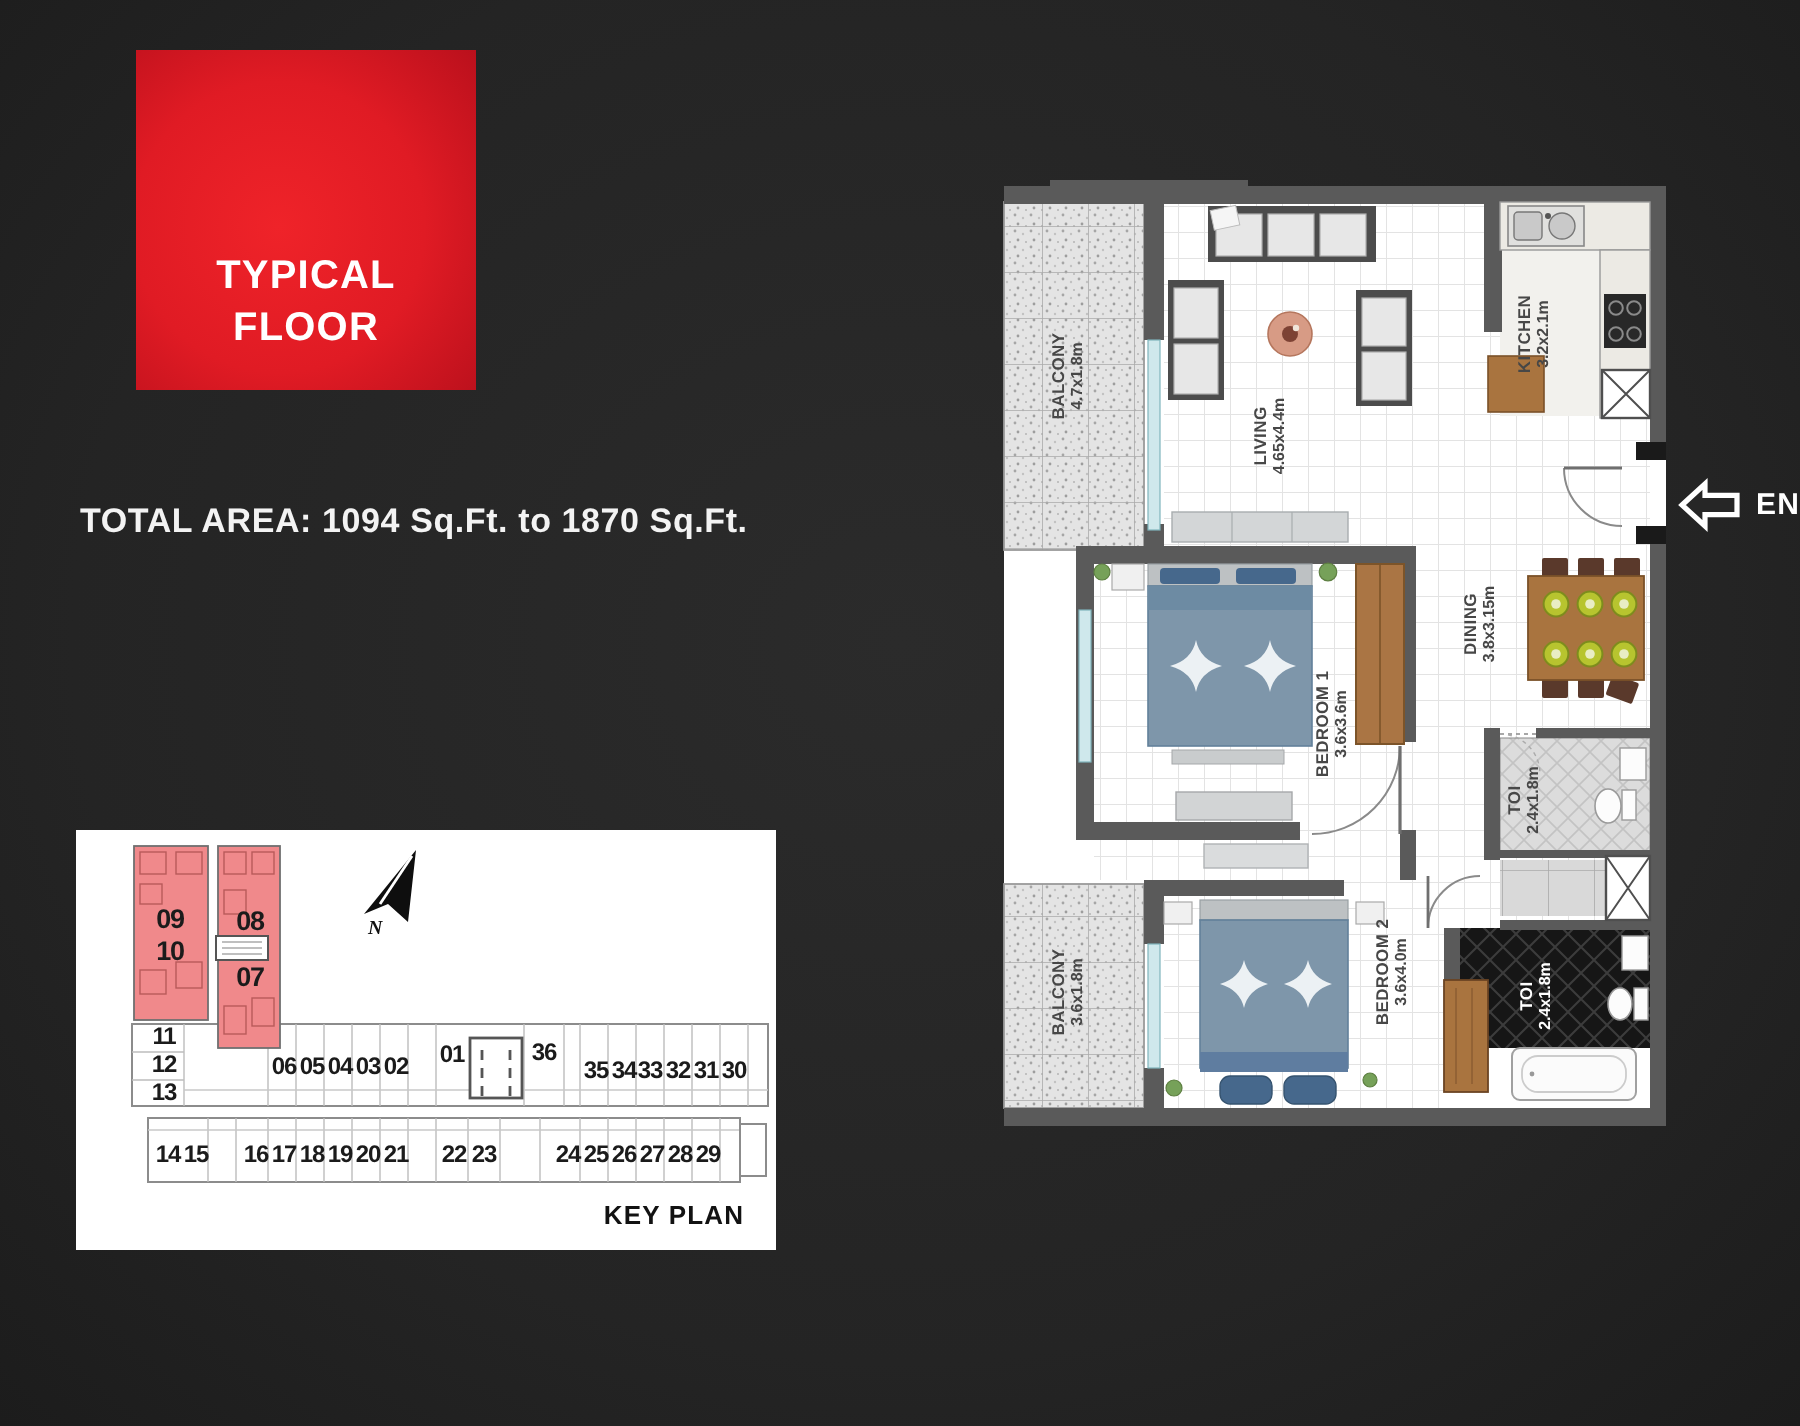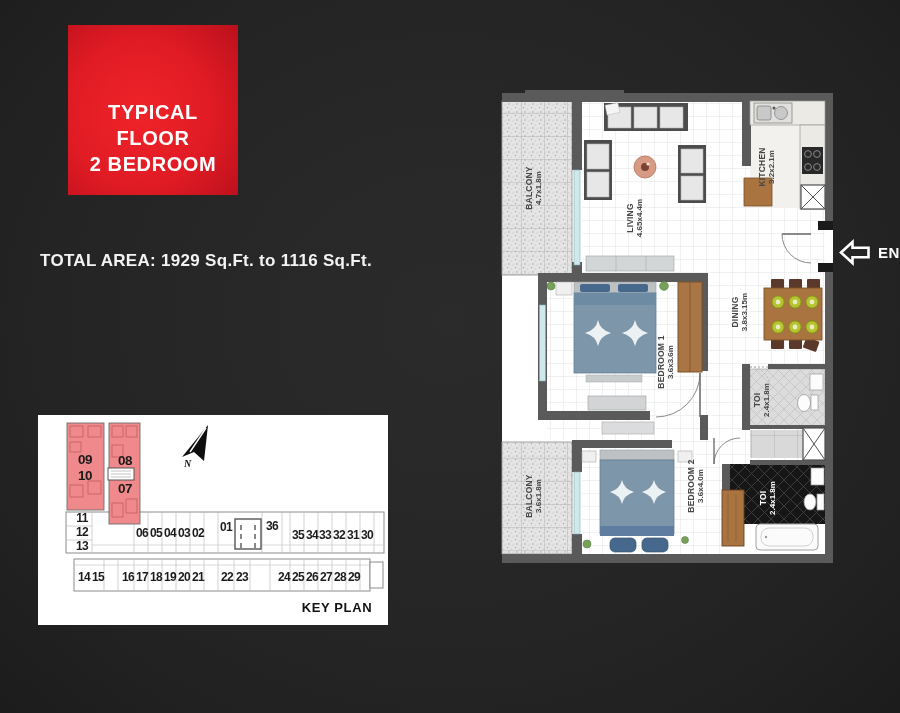--- a/index.html
+++ b/index.html
@@ -35,25 +35,24 @@
   .kp-num.big{font-size:13.5px;}
   .kp-title{font:bold 13px "Liberation Sans",sans-serif;fill:#121212;text-anchor:middle;letter-spacing:.6px;}
   .kp-n{font:italic bold 10px "Liberation Serif",serif;fill:#111;}
 </style>
 </head>
 <body>
 
 <div class="badge">
   <div>TYPICAL</div>
   <div>FLOOR</div>
-  <div>2 BEDROOM</div>
 </div>
 
 <div class="info">
-  <div>TOTAL AREA: 1929 Sq.Ft. to 1116 Sq.Ft.</div>
+  <div>TOTAL AREA: 1094 Sq.Ft. to 1870 Sq.Ft.</div>
 </div>
 
 <div class="keyplan">
   <svg width="350" height="210" viewBox="0 0 350 210">
 
     <g>
       <path d="M144 42 L170 10 L166 46 L156 37 Z" fill="#0e0e0e"></path>
       <path d="M168 13 L152 37" stroke="#ffffff" stroke-width="1.4" fill="none"></path>
       <text class="kp-n" x="146" y="52">N</text>
     </g>

